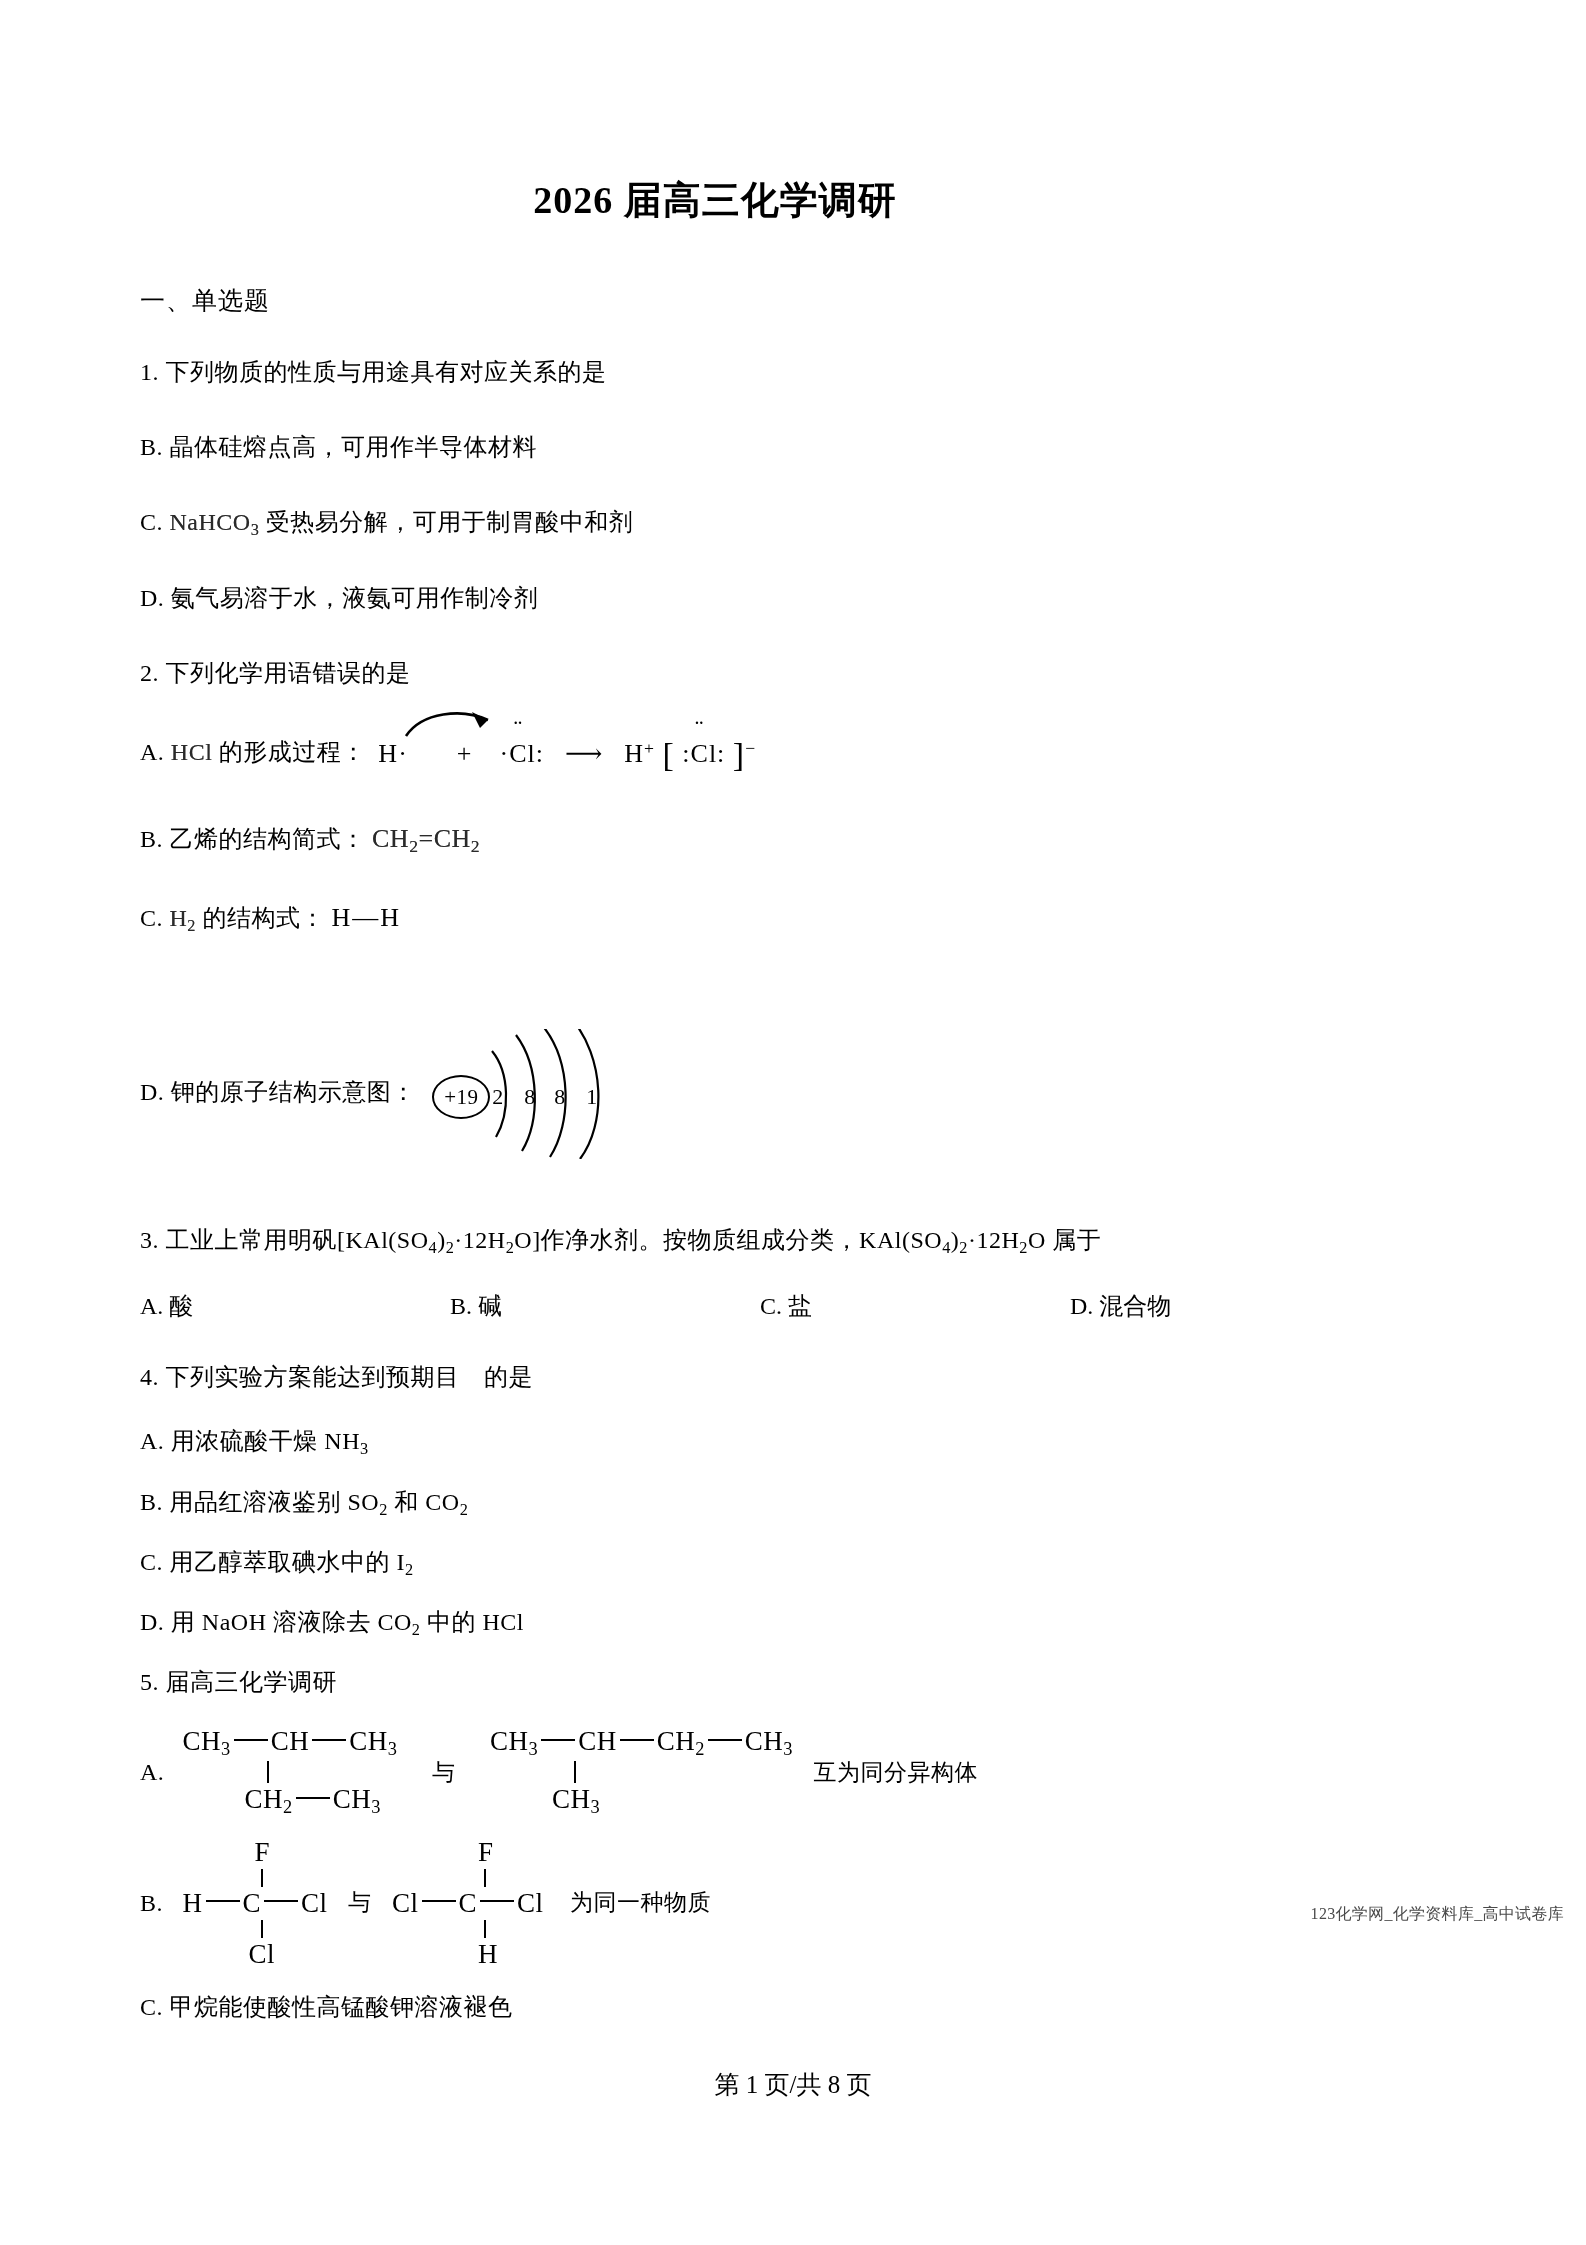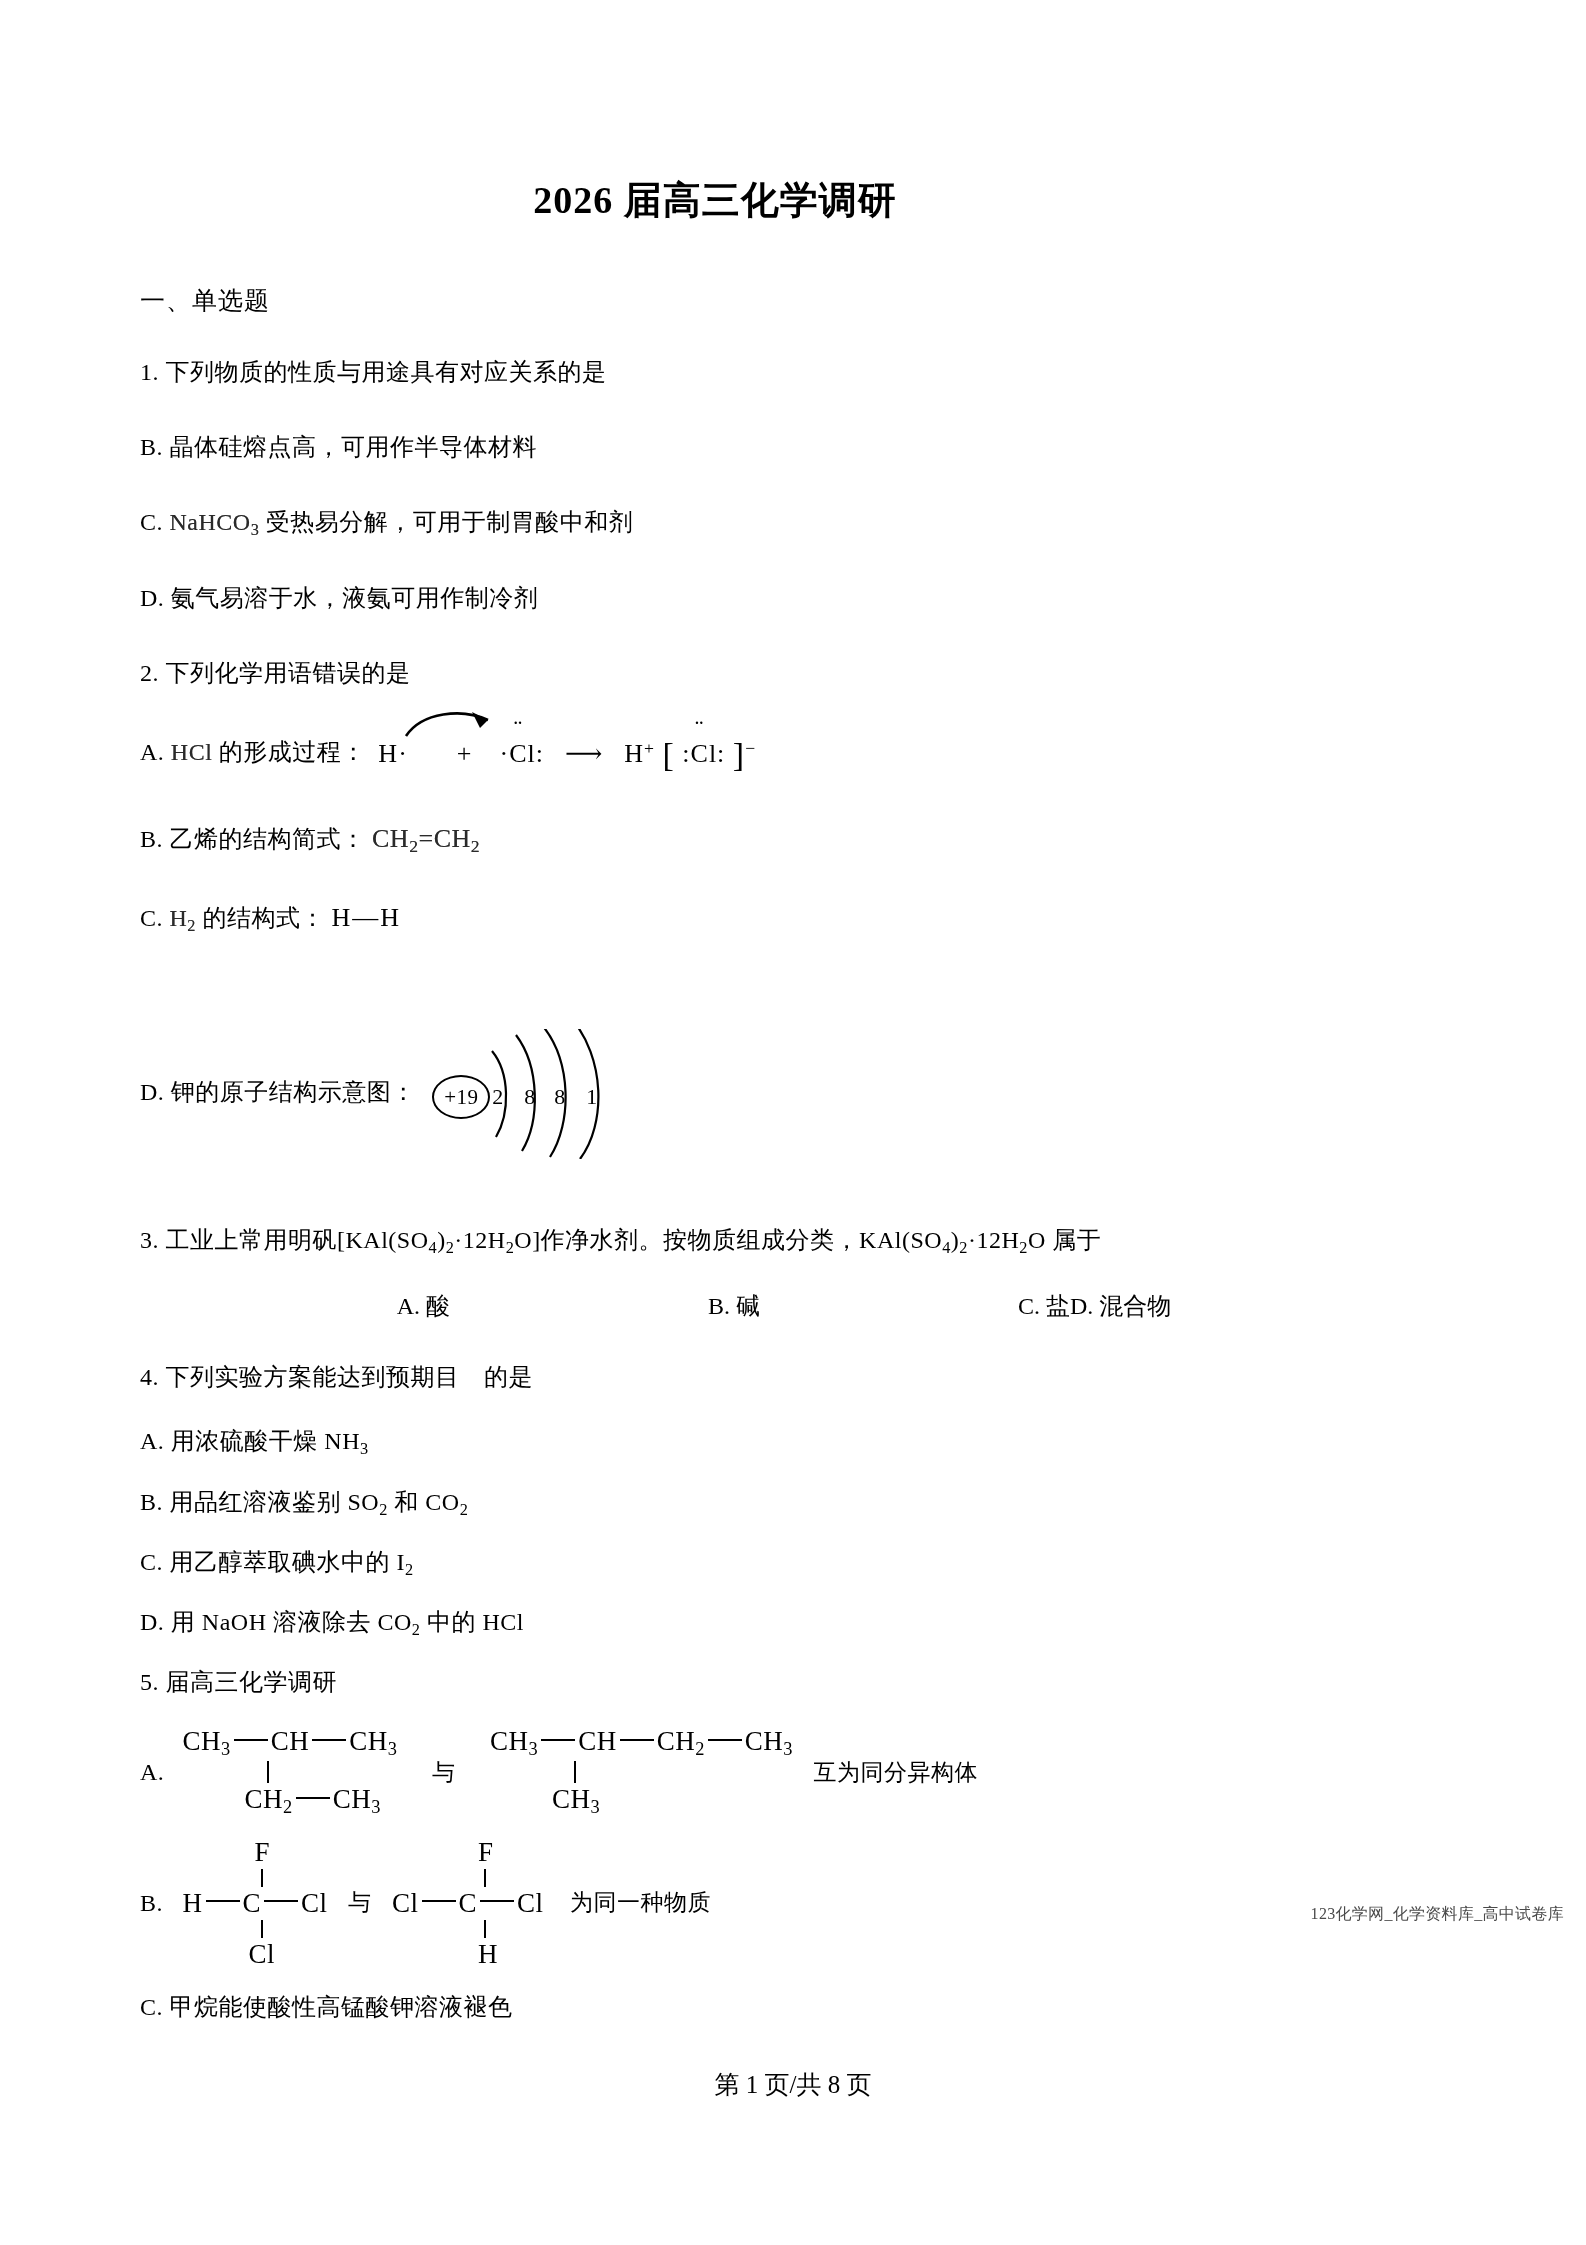--- a/index.html
+++ b/index.html
@@ -61,21 +61,20 @@
     color: #2a2a2a;
     text-shadow: 0 0 0.6px rgba(0,0,0,0.5);
   }
   .inline-mid { display: inline-block; vertical-align: middle; }
 
   
   .opt-row {
     display: flex;
     font-size: 24px;
     margin: 16px 0 38px 0;
-    text-align: right;
   }
   .opt-row > span { display: inline-block; }
   .c1 { width: 310px; }
   .c2 { width: 310px; }
   .c3 { width: 310px; }
 
   
   .lewis-wrap {
     display: inline-block;
     vertical-align: middle;

